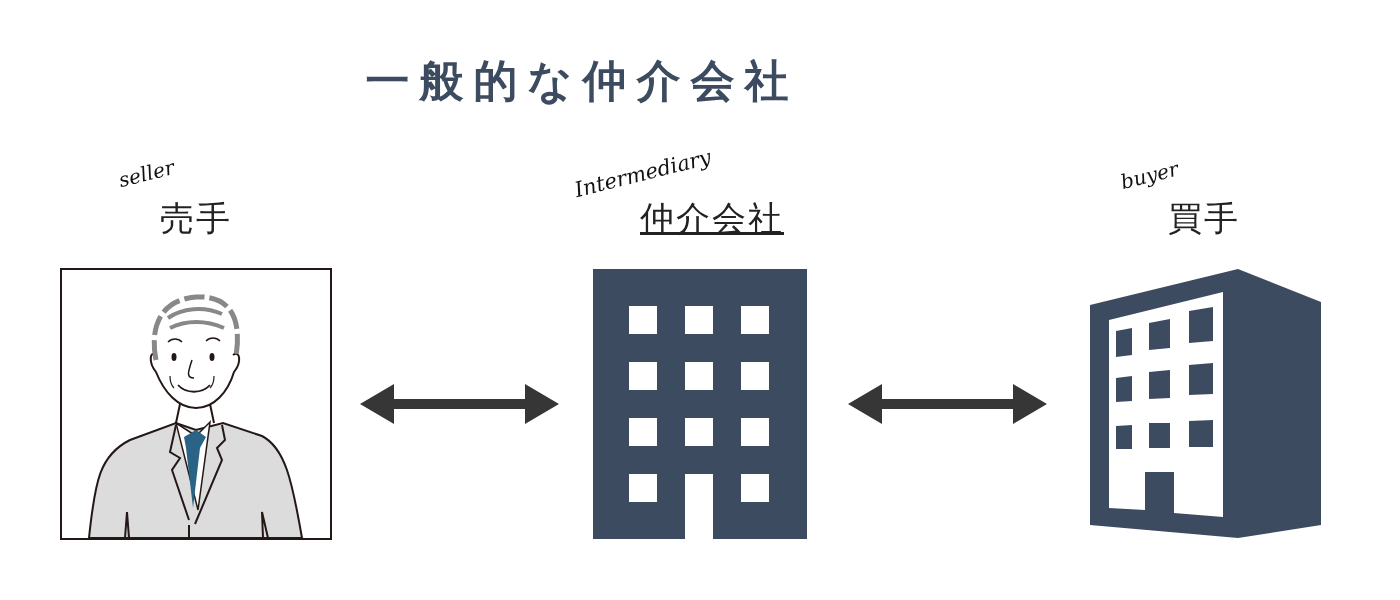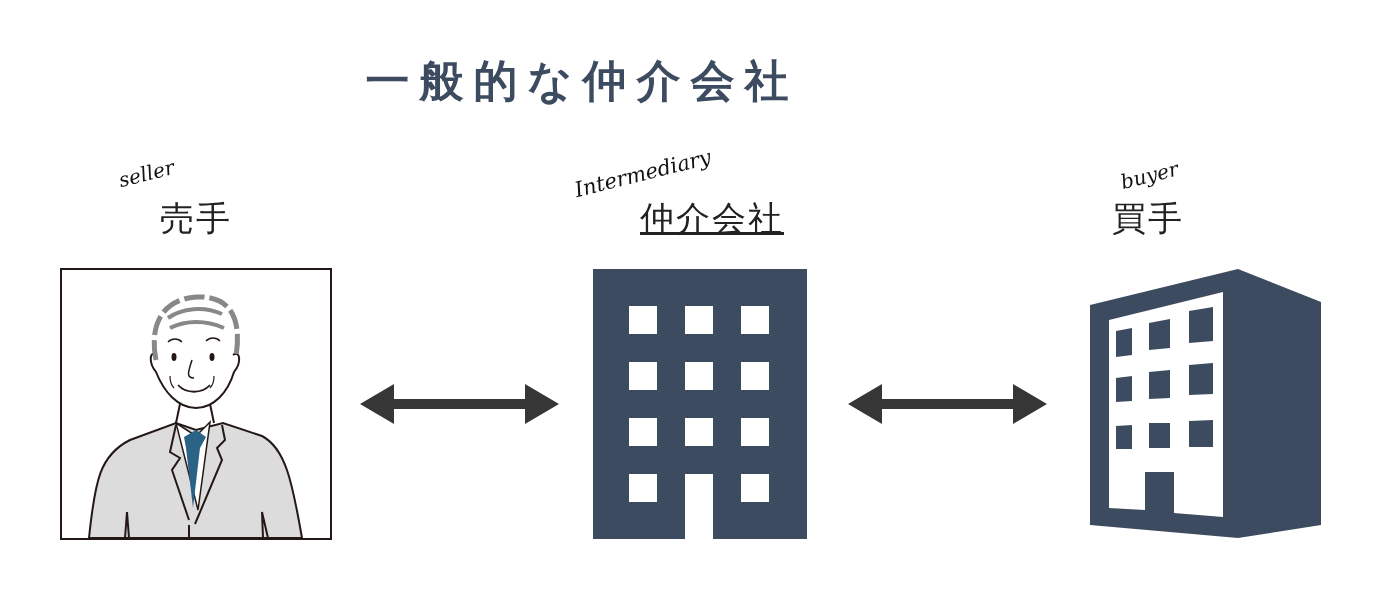--- a/index.html
+++ b/index.html
@@ -17,21 +17,21 @@
 
 <div class="title" style="color:#3d4b60;">一般的な仲介会社</div>
 
 <div class="en-label" style="left:122px; top:168px; transform: rotate(-14deg);">seller</div>
 <div class="jp-label" style="left:160px; top:196px;">売手</div>
 
 <div class="en-label" style="left:578px; top:178px; transform: rotate(-14deg); font-size:21px;">Intermediary</div>
 <div class="jp-label" style="left:640px; top:196px;text-decoration:underline;">仲介会社</div>
 
 <div class="en-label" style="left:1124px; top:170px; transform: rotate(-14deg);">buyer</div>
-<div class="jp-label" style="left:1112px; top:196px;">買手</div>
+<div class="jp-label" style="left:1168px; top:196px;">買手</div>
 
 <svg width="1400" height="600" viewBox="0 0 1400 600" xmlns="http://www.w3.org/2000/svg">
 
   <g>
     <rect x="61" y="269" width="270" height="270" fill="#ffffff" stroke="#231815" stroke-width="2"></rect>
 
     <path d="M89 538 C95 480 100 455 130 440 L176 423 L196 430 L223 423 L262 436 C285 448 292 480 302 538 Z" fill="#dcdcdc" stroke="#231815" stroke-width="2"></path>
 
     <path d="M176 423 L196 436 L210 422 L198 510 Z" fill="#ffffff" stroke="#231815" stroke-width="1.5"></path>
 

